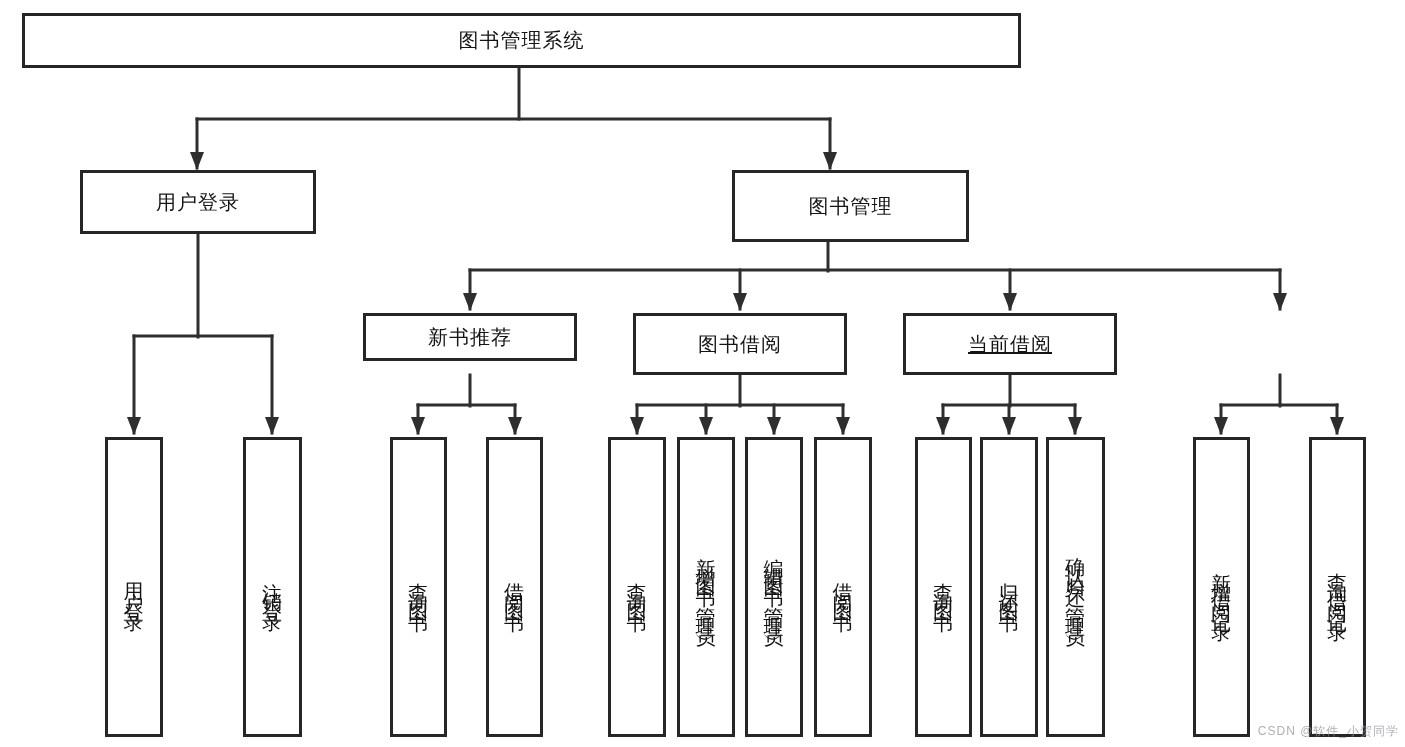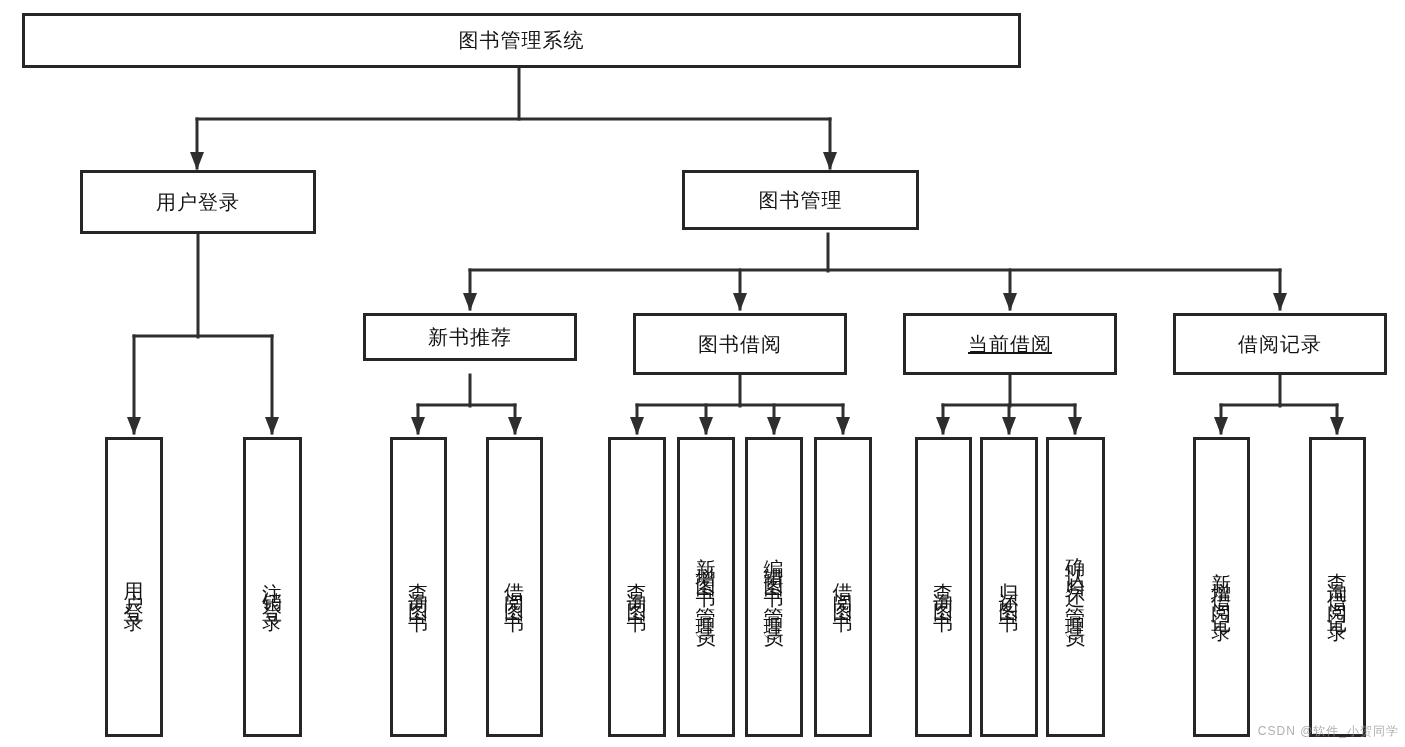--- a/index.html
+++ b/index.html
@@ -127,35 +127,32 @@
     </g>
   </svg>
 
   <div class="box" style="left:22px; top:13px; width:999px; height:55px;">
     <span>图书管理系统</span>
   </div>
 
   <div class="box" style="left:80px; top:170px; width:236px; height:64px;">
     <span>用户登录</span>
   </div>
-  <div class="box" style="left:682px; top:170px; width:237px; height:60px;font-family:Liberation Mono, monospace;">
+  <div class="box" style="left:732px; top:170px; width:237px; height:72px;font-family:Liberation Mono, monospace;">
     <span>图书管理</span>
   </div>
 
   <div class="box" style="left:363px; top:313px; width:214px; height:48px;">
     <span>新书推荐</span>
   </div>
   <div class="box" style="left:633px; top:313px; width:214px; height:62px;">
     <span>图书借阅</span>
   </div>
   <div class="box" style="left:903px; top:313px; width:214px; height:62px;text-decoration:underline;">
     <span>当前借阅</span>
-  </div>
-  <div class="box" style="left:1173px; top:313px; width:214px; height:62px;">
-    <span>借阅记录</span>
   </div>
 
   <div class="box leaf" style="left:105px; top:437px; width:58px; height:300px;">
     <span class="vtext">用户登录</span>
   </div>
   <div class="box leaf" style="left:243px; top:437px; width:59px; height:300px;">
     <span class="vtext">注销登录</span>
   </div>
 
   <div class="box leaf" style="left:390px; top:437px; width:57px; height:300px;">

